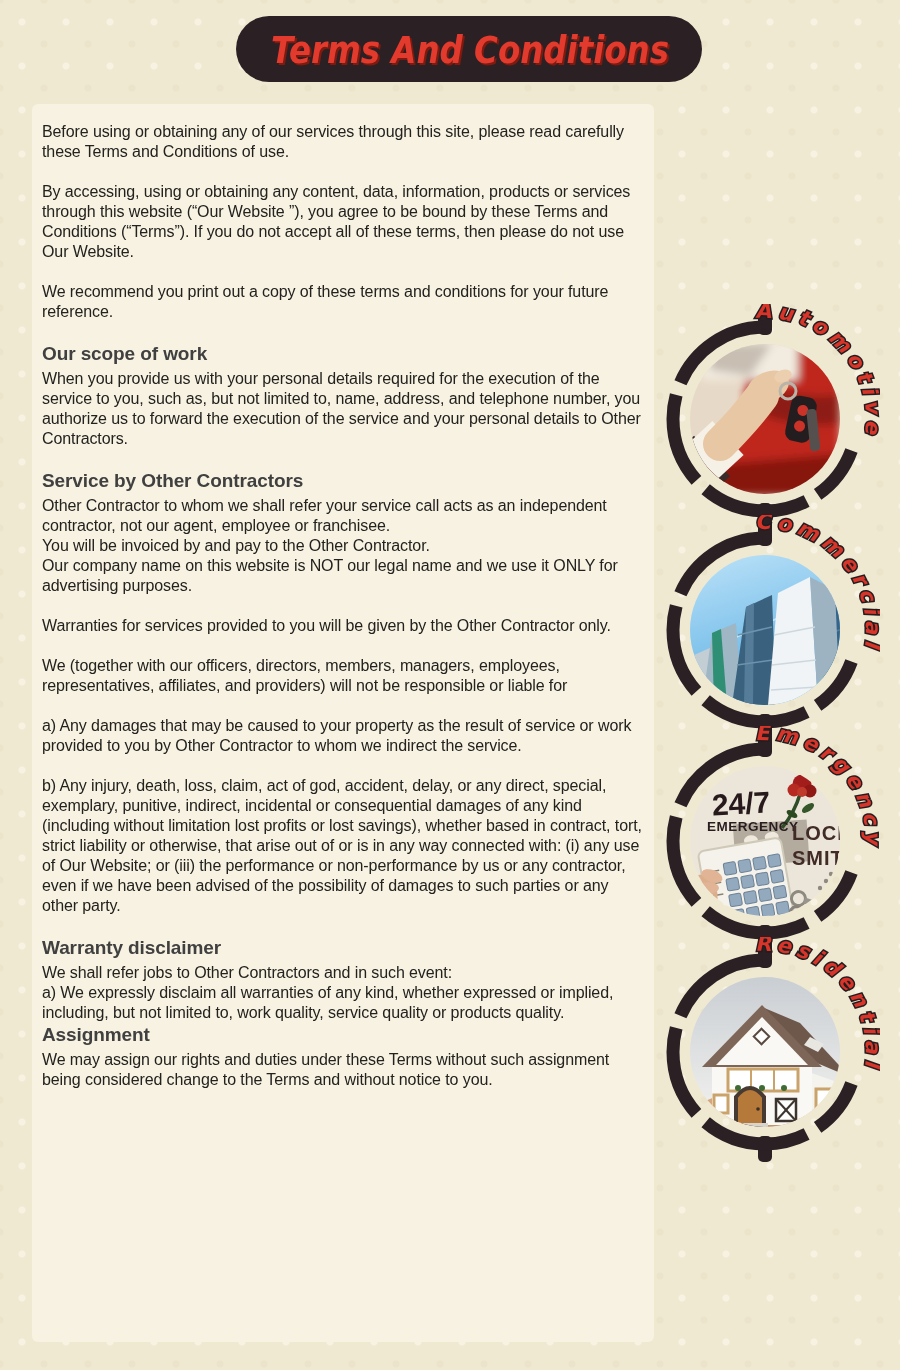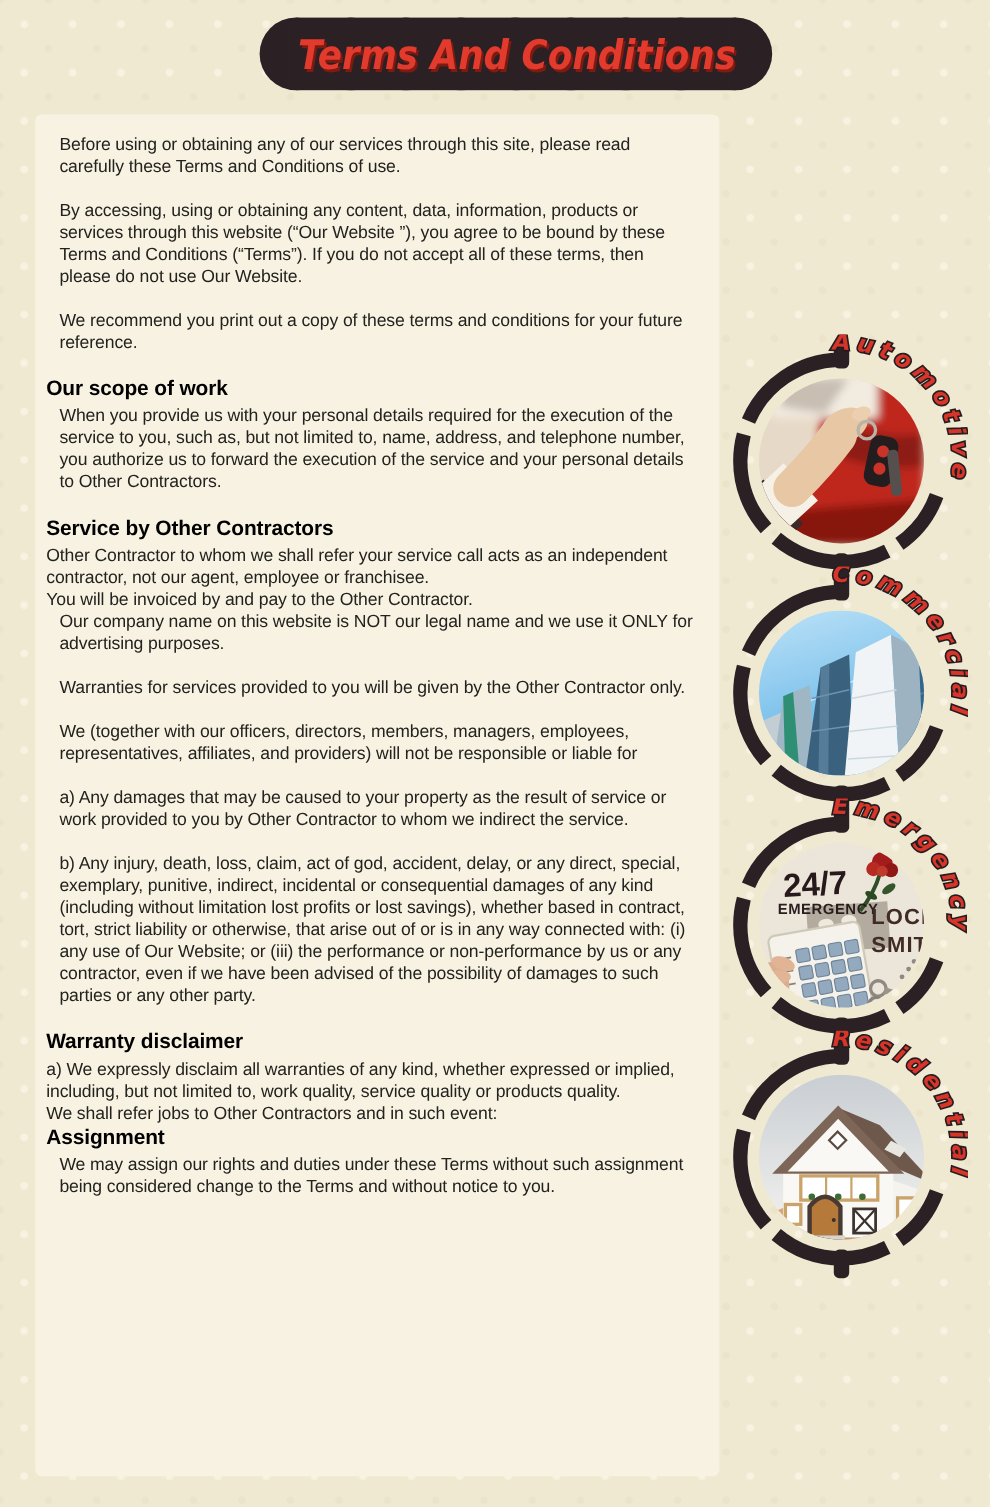--- a/index.html
+++ b/index.html
@@ -13,23 +13,23 @@
     background-position:0 0,22px 22px;
     font-family:"Liberation Sans",sans-serif;
   }
   .banner{position:absolute;left:233px;top:13px;}
   .banner-title{font-family:"DejaVu Sans",sans-serif;font-weight:bold;font-style:italic;font-size:37px;}
   .panel{
     position:absolute;left:32px;top:104px;width:622px;height:1238px;
     background:#f7f2e1;border-radius:6px;box-sizing:border-box;
     padding:18px 10px 0 10px;
   }
-  .panel p{margin:0 12px 20px;font-size:16px;line-height:20px;color:#23221f;letter-spacing:-0.1px;}
+  .panel p{margin:0 0 20px;font-size:16px;line-height:20px;color:#23221f;letter-spacing:-0.1px;}
   .panel p.tight{margin:0;}
-  .panel h3{margin:0 0 3px;font-size:19px;line-height:24px;color:#000000;letter-spacing:-0.1px;}
+  .panel h3{margin:0 0 3px;font-size:19px;line-height:24px;color:#404040;letter-spacing:-0.1px;}
   .badge{position:absolute;left:650px;width:230px;height:230px;}
   #badge-0{top:304px}#badge-1{top:515px}#badge-2{top:726px}#badge-3{top:937px}
   .ring{fill:none;stroke:#2b2124;stroke-width:13;
     stroke-dasharray:0.01 32.1 56.2 12.8 107.6 12.8 91.5 12.8 104.4 147.7;}
   .tab{fill:#2b2124;}
   .arc-label{font-family:"DejaVu Sans",sans-serif;font-weight:bold;font-style:italic;
     font-size:21px;letter-spacing:5px;fill:#d8352a;stroke:#241c1e;stroke-width:3px;paint-order:stroke;}
   .ph-t{font-family:"Liberation Sans",sans-serif;font-weight:bold;}
 </style>
 </head>
@@ -61,22 +61,22 @@
       <p>When you provide us with your personal details required for the execution of the service to you, such as, but not limited to, name, address, and telephone number, you authorize us to forward the execution of the service and your personal details to Other Contractors.</p>
       <h3>Service by Other Contractors</h3>
       <p class="tight">Other Contractor to whom we shall refer your service call acts as an independent contractor, not our agent, employee or franchisee.</p>
       <p class="tight">You will be invoiced by and pay to the Other Contractor.</p>
       <p>Our company name on this website is NOT our legal name and we use it ONLY for advertising purposes.</p>
       <p>Warranties for services provided to you will be given by the Other Contractor only.</p>
       <p>We (together with our officers, directors, members, managers, employees, representatives, affiliates, and providers) will not be responsible or liable for</p>
       <p>a) Any damages that may be caused to your property as the result of service or work provided to you by Other Contractor to whom we indirect the service.</p>
       <p>b) Any injury, death, loss, claim, act of god, accident, delay, or any direct, special, exemplary, punitive, indirect, incidental or consequential damages of any kind (including without limitation lost profits or lost savings), whether based in contract, tort, strict liability or otherwise, that arise out of or is in any way connected with: (i) any use of Our Website; or (iii) the performance or non-performance by us or any contractor, even if we have been advised of the possibility of damages to such parties or any other party.</p>
       <h3>Warranty disclaimer</h3>
+      <p class="tight">We shall refer jobs to Other Contractors and in such event:</p>
       <p class="tight">a) We expressly disclaim all warranties of any kind, whether expressed or implied, including, but not limited to, work quality, service quality or products quality.</p>
-      <p class="tight">We shall refer jobs to Other Contractors and in such event:</p>
       <h3>Assignment</h3>
       <p>We may assign our rights and duties under these Terms without such assignment being considered change to the Terms and without notice to you.</p>
     </div>
 </div>
 
 <svg class="badge" id="badge-0" viewBox="0 0 230 230">
   <defs>
     <clipPath id="pcA">
         <circle cx="115" cy="115" r="75"></circle>
       </clipPath>

